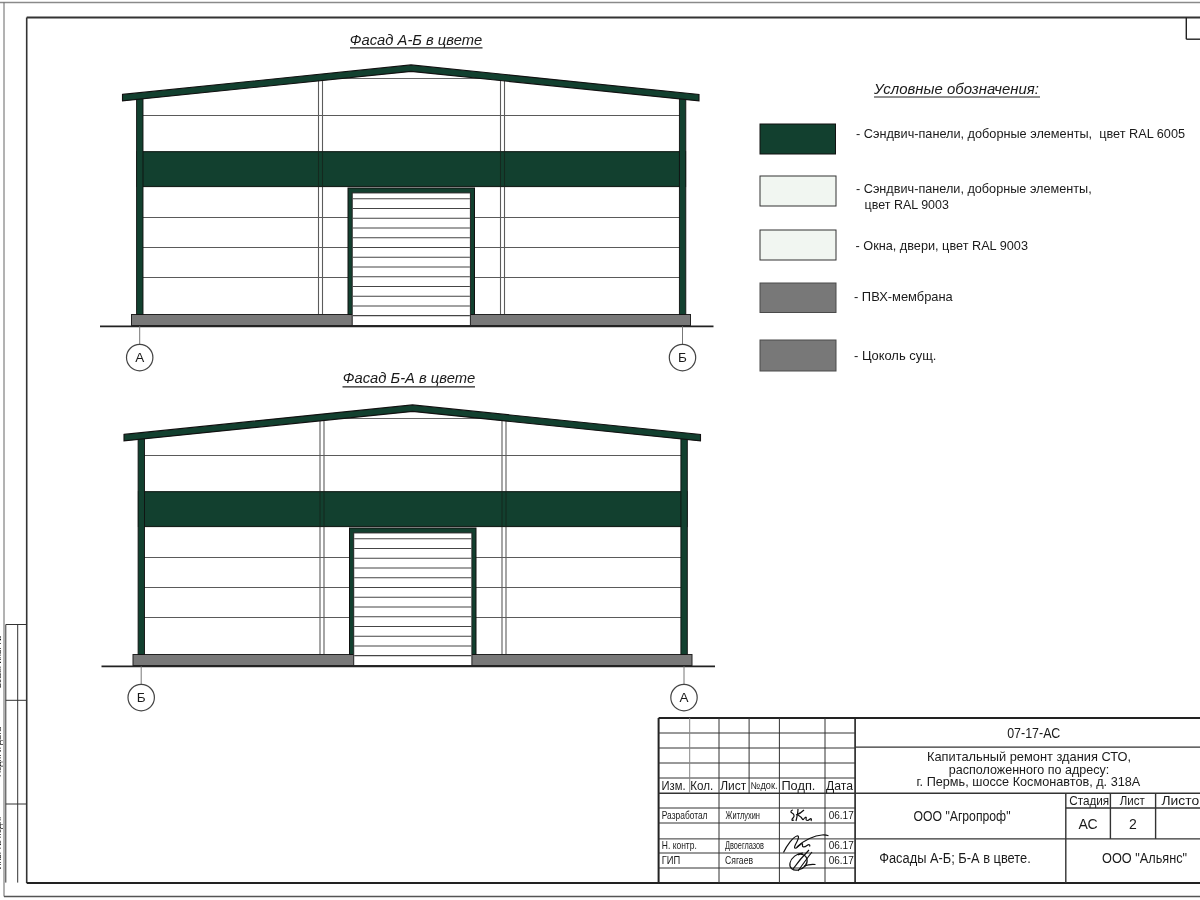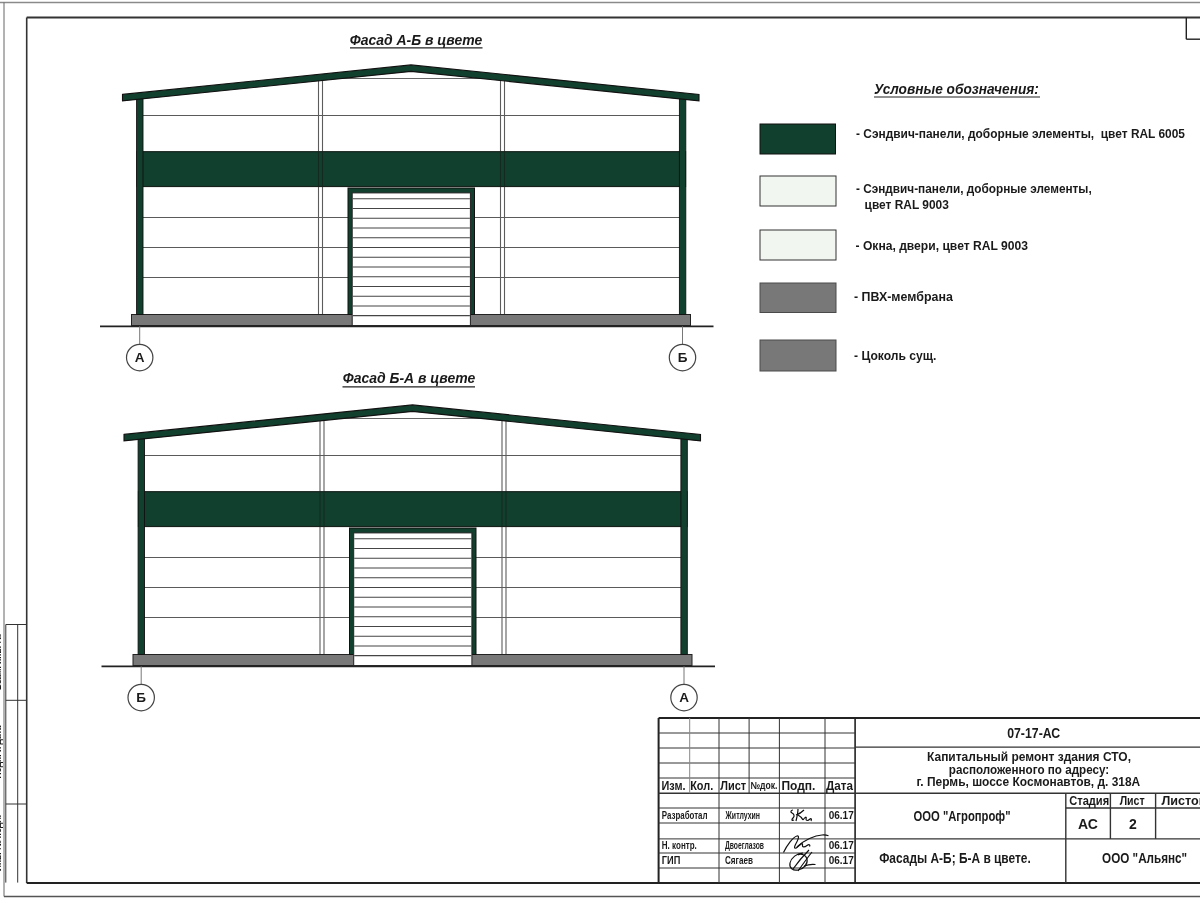--- a/index.html
+++ b/index.html
@@ -1,17 +1,17 @@
 <!DOCTYPE html>
 <html><head>
 <meta charset="utf-8">
 <style>
   html,body{margin:0;padding:0;background:#ffffff;}
   #sheet{position:relative;width:1200px;height:900px;overflow:hidden;
-    font-family:"Liberation Sans", sans-serif;font-weight:bold;}
+    font-family:"Liberation Sans", sans-serif;}
   svg{position:absolute;left:0;top:0;}
   text{font-family:"Liberation Sans", sans-serif;fill:#1a1a1a;}
 </style>
 </head>
 <body>
 <div id="sheet">
 <svg width="1200" height="900" viewBox="0 0 1200 900">
 
 <g id="frame" fill="none">
   <line x1="0" y1="2.5" x2="1200" y2="2.5" stroke="#8a8a8a" stroke-width="1.6"></line>

